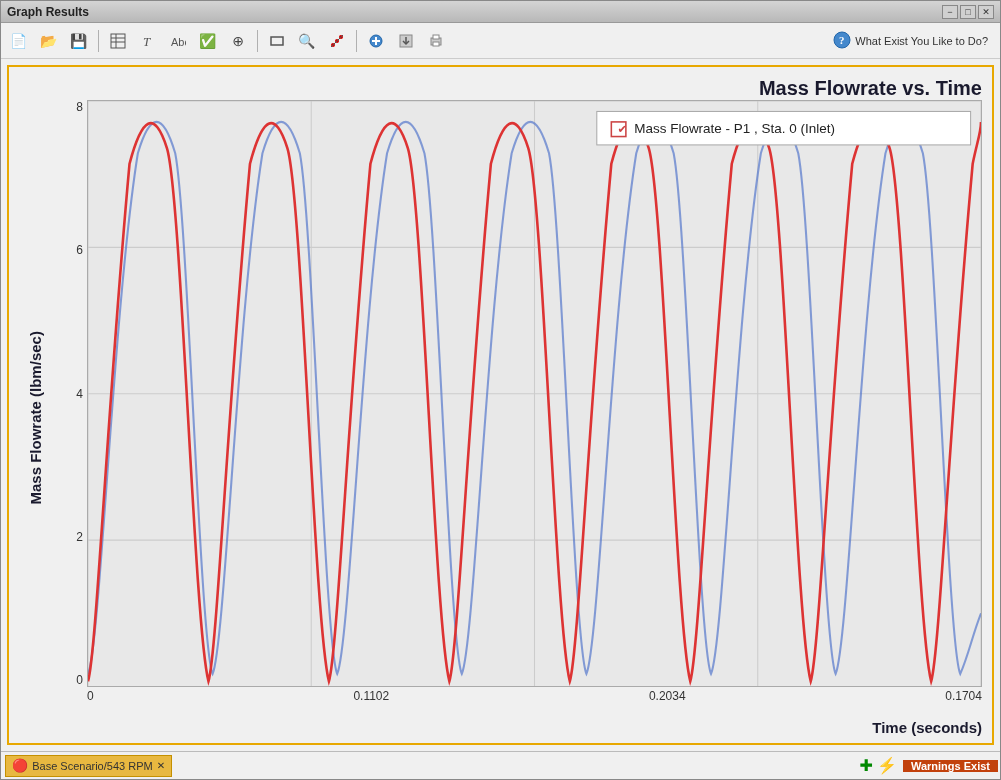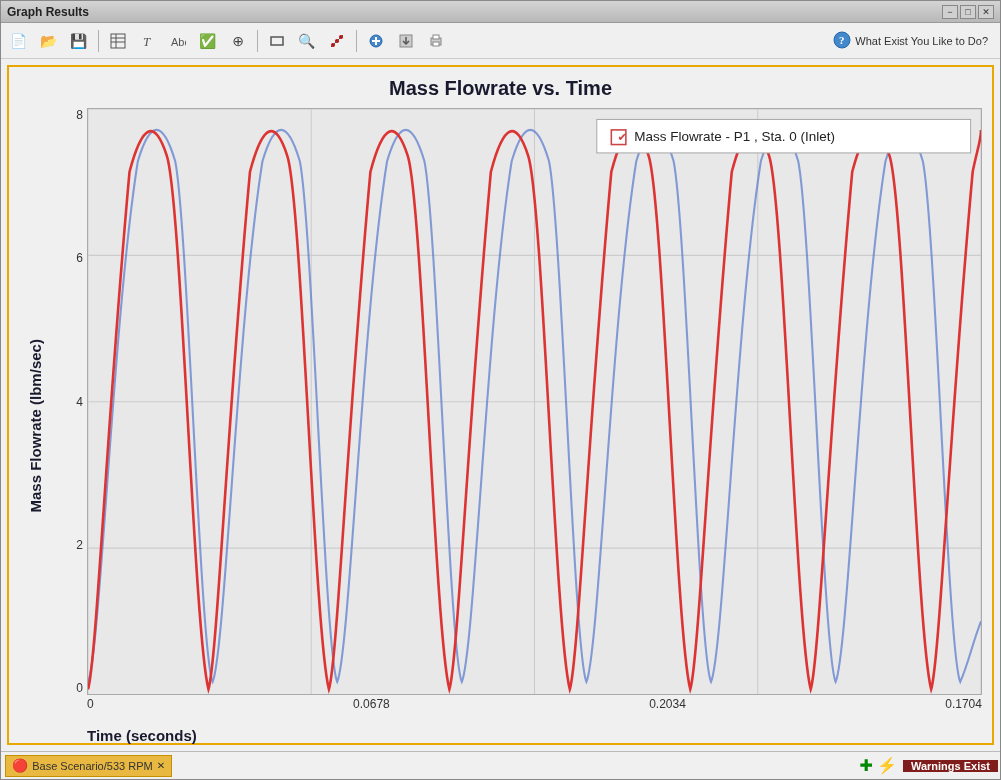--- a/index.html
+++ b/index.html
@@ -98,25 +98,24 @@
     .graph-container {
       width: 100%;
       height: 100%;
       border: 2px solid #e8a800;
       background: #f0f0f0;
       display: flex;
       flex-direction: column;
       padding: 10px;
     }
     .graph-title {
-      text-align: center;
+      text-align: right;
       font-size: 20px;
       font-weight: bold;
       color: #1a1a2e;
-      margin-bottom: 8px;
     }
     .graph-inner {
       flex: 1;
       display: flex;
       position: relative;
     }
     .y-axis-label {
       writing-mode: vertical-rl;
       transform: rotate(180deg);
       font-size: 15px;
@@ -160,21 +159,21 @@
     }
     .x-ticks {
       display: flex;
       justify-content: space-between;
       padding-left: 36px;
       font-size: 12px;
       color: #333;
       margin-top: 2px;
     }
     .x-axis-label {
-      text-align: left;
+      text-align: right;
       font-size: 15px;
       font-weight: bold;
       color: #1a1a2e;
       margin-top: 16px;
       padding-left: 36px;
     }
     .status-bar {
       height: 28px;
       background: #f0f0f0;
       border-top: 1px solid #bbb;
@@ -211,21 +210,21 @@
       gap: 4px;
       padding: 0 6px;
     }
     .status-icon-btn {
       font-size: 16px;
       cursor: pointer;
       background: none;
       border: none;
     }
     .warnings-badge {
-      background: #7f1d1d;
+      background: #c2410c;
       color: white;
       font-size: 11px;
       font-weight: bold;
       padding: 0 8px;
       margin-right: 2px;
       cursor: pointer;
     }
   </style>
 </head>
 <body>
@@ -399,35 +398,35 @@
 
                 <rect x="490" y="10" width="360" height="32" fill="white" stroke="#aaa" stroke-width="1"></rect>
                 <rect x="504" y="20" width="14" height="14" fill="white" stroke="#cc4444" stroke-width="1.5"></rect>
                 <text x="510" y="31" font-size="11" fill="#cc4444" font-family="Arial">✔</text>
                 <text x="526" y="31" font-size="13" fill="#222" font-family="Arial">Mass Flowrate - P1 , Sta. 0 (Inlet)</text>
               </svg>
             </div>
           </div>
           <div class="x-ticks">
             <span>0</span>
-            <span>0.0678</span>
+            <span>0.1102</span>
             <span>0.2034</span>
             <span>0.1704</span>
           </div>
           <div class="x-axis-label">Time (seconds)</div>
         </div>
       </div>
     </div>
   </div>
 
   <div class="status-bar">
     <div class="tab-area">
       <div class="tab">
         <span style="color: #cc0000; font-size: 13px;">🔴</span>
-        <span>Base Scenario/533 RPM</span>
+        <span>Base Scenario/543 RPM</span>
         <span class="tab-close">✕</span>
       </div>
     </div>
     <div class="status-icons">
       <button class="status-icon-btn" style="color: #008800;">✚</button>
       <button class="status-icon-btn" style="color: #888;">⚡</button>
     </div>
     <div class="warnings-badge">Warnings Exist</div>
   </div>
 </div>

